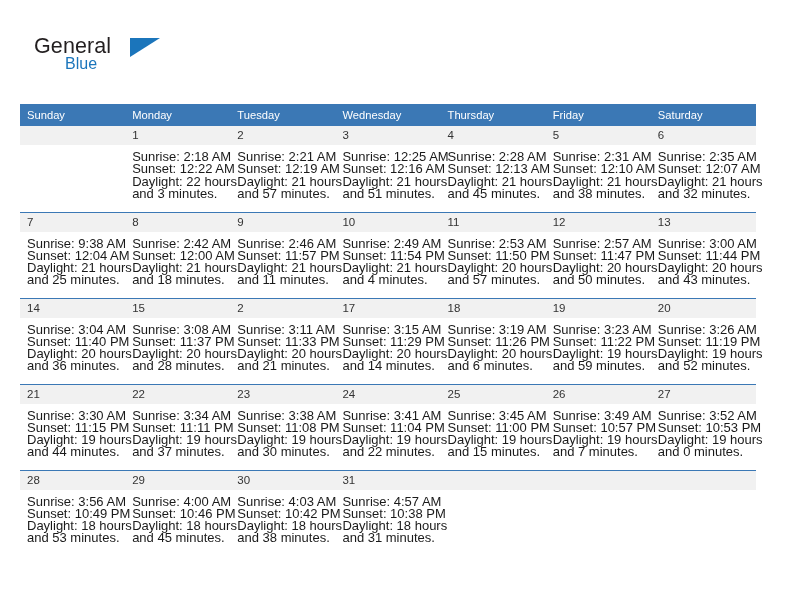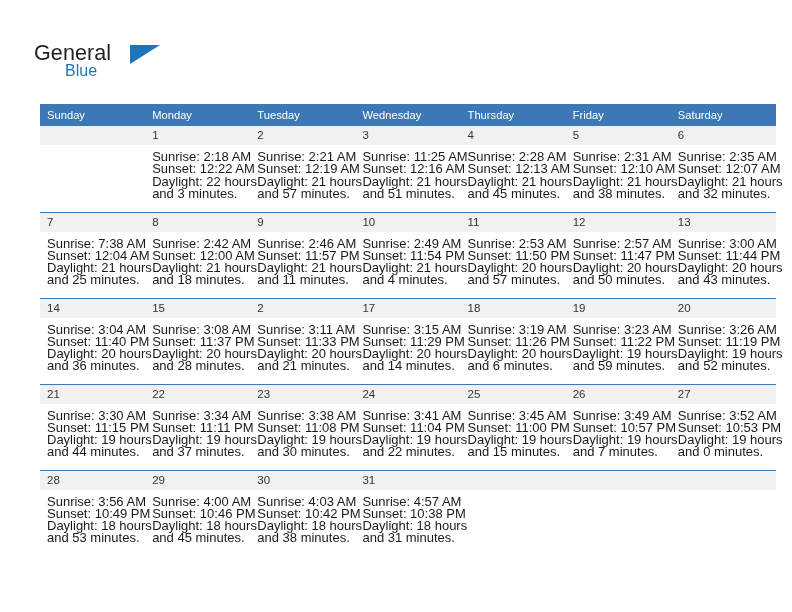--- a/index.html
+++ b/index.html
@@ -25,21 +25,21 @@
   .header {
     position: absolute;
     left: 28px;
     top: 28px;
     right: 28px;
     height: 70px;
   }
   .brand {
     position: absolute;
     left: 6px;
-    top: 13px;
+    top: 6px;
     width: 220px;
     height: 56px;
   }
   .brand-general {
     position: absolute;
     left: 0;
     top: 0;
     font-size: 21.5px;
     letter-spacing: 0.1px;
     color: #231f20;
@@ -78,21 +78,21 @@
   .cal-subtitle {
     margin-top: 9px;
     font-size: 14.5px;
     color: #000;
     white-space: nowrap;
   }
 
   
   .calendar {
     position: absolute;
-    left: 40px;
+    left: 20px;
     top: 104px;
     width: 736px;
   }
   table.cal {
     border-collapse: collapse;
     table-layout: fixed;
     width: 736px;
   }
   table.cal th {
     background: #3b78b5;
@@ -185,21 +185,21 @@
               <div class="info">
                 <div>Sunrise: 2:21 AM</div>
                 <div>Sunset: 12:19 AM</div>
                 <div>Daylight: 21 hours</div>
                 <div>and 57 minutes.</div>
               </div>
             </td>
             <td>
               <div class="daynum">3</div>
               <div class="info">
-                <div>Sunrise: 11:25 AM</div>
+                <div>Sunrise: 12:25 AM</div>
                 <div>Sunset: 12:16 AM</div>
                 <div>Daylight: 21 hours</div>
                 <div>and 51 minutes.</div>
               </div>
             </td>
             <td>
               <div class="daynum">4</div>
               <div class="info">
                 <div>Sunrise: 2:28 AM</div>
                 <div>Sunset: 12:13 AM</div>
@@ -223,21 +223,21 @@
                 <div>Sunset: 12:07 AM</div>
                 <div>Daylight: 21 hours</div>
                 <div>and 32 minutes.</div>
               </div>
             </td>
           </tr>
           <tr class="week">
             <td>
               <div class="daynum">7</div>
               <div class="info">
-                <div>Sunrise: 7:38 AM</div>
+                <div>Sunrise: 9:38 AM</div>
                 <div>Sunset: 12:04 AM</div>
                 <div>Daylight: 21 hours</div>
                 <div>and 25 minutes.</div>
               </div>
             </td>
             <td>
               <div class="daynum">8</div>
               <div class="info">
                 <div>Sunrise: 2:42 AM</div>
                 <div>Sunset: 12:00 AM</div>

